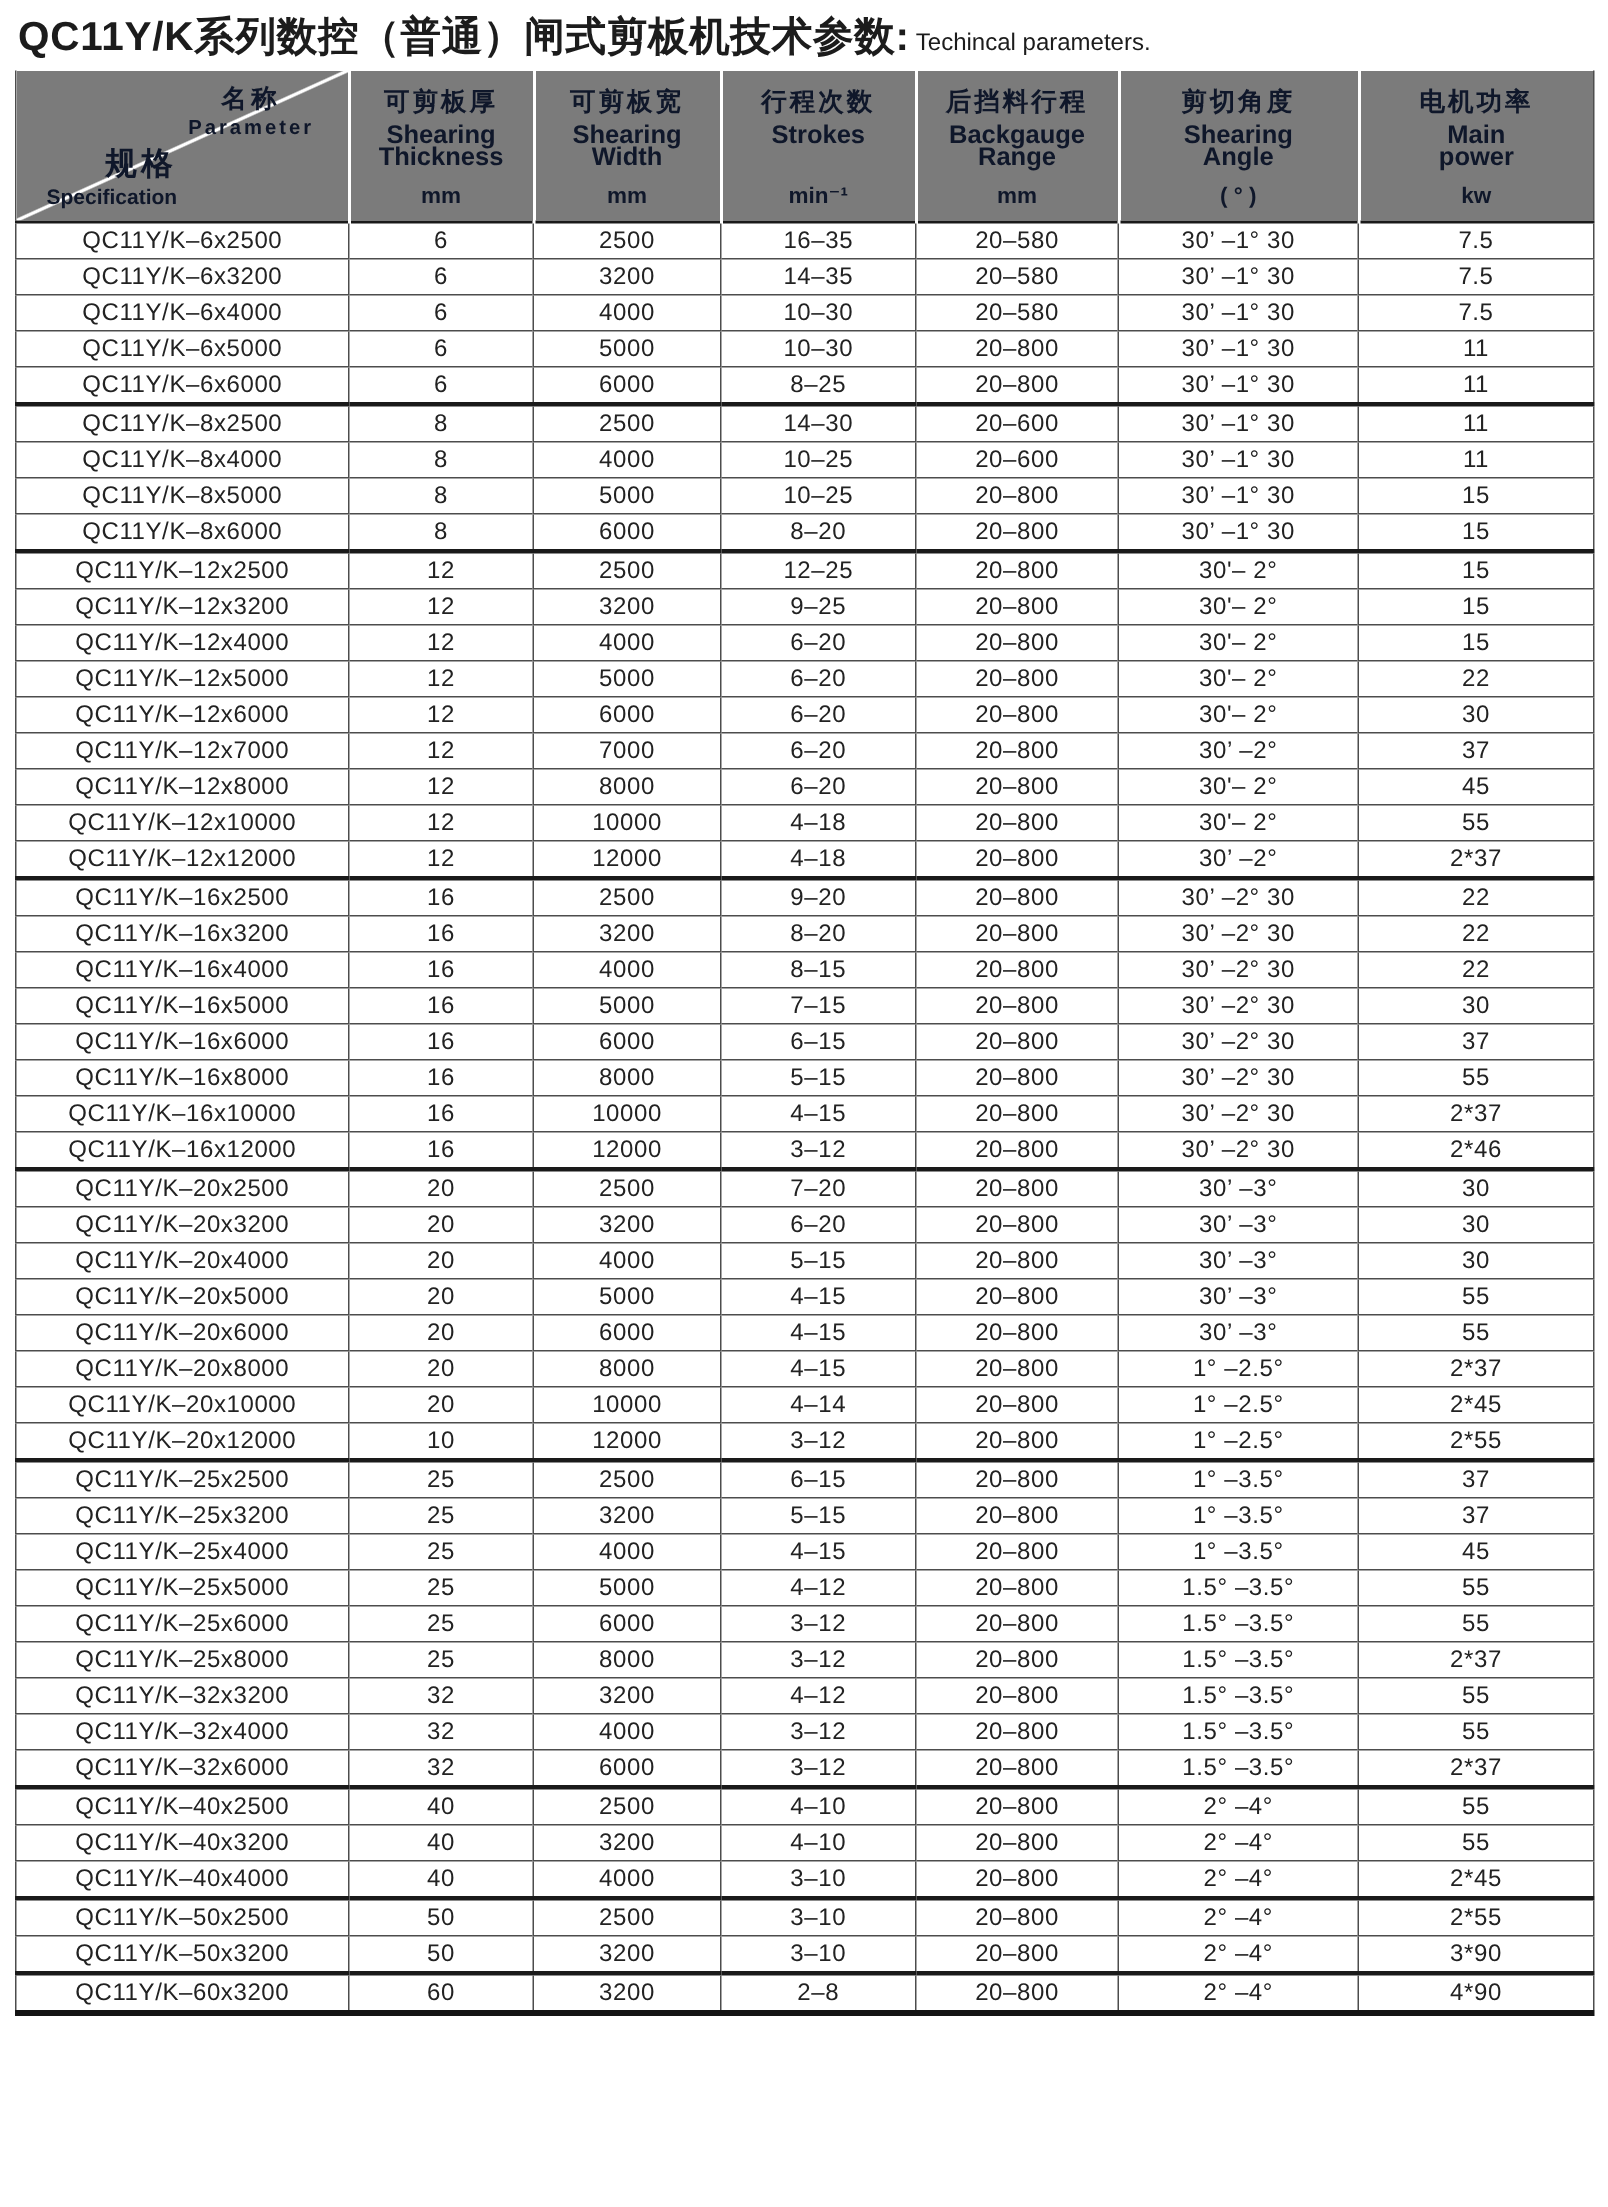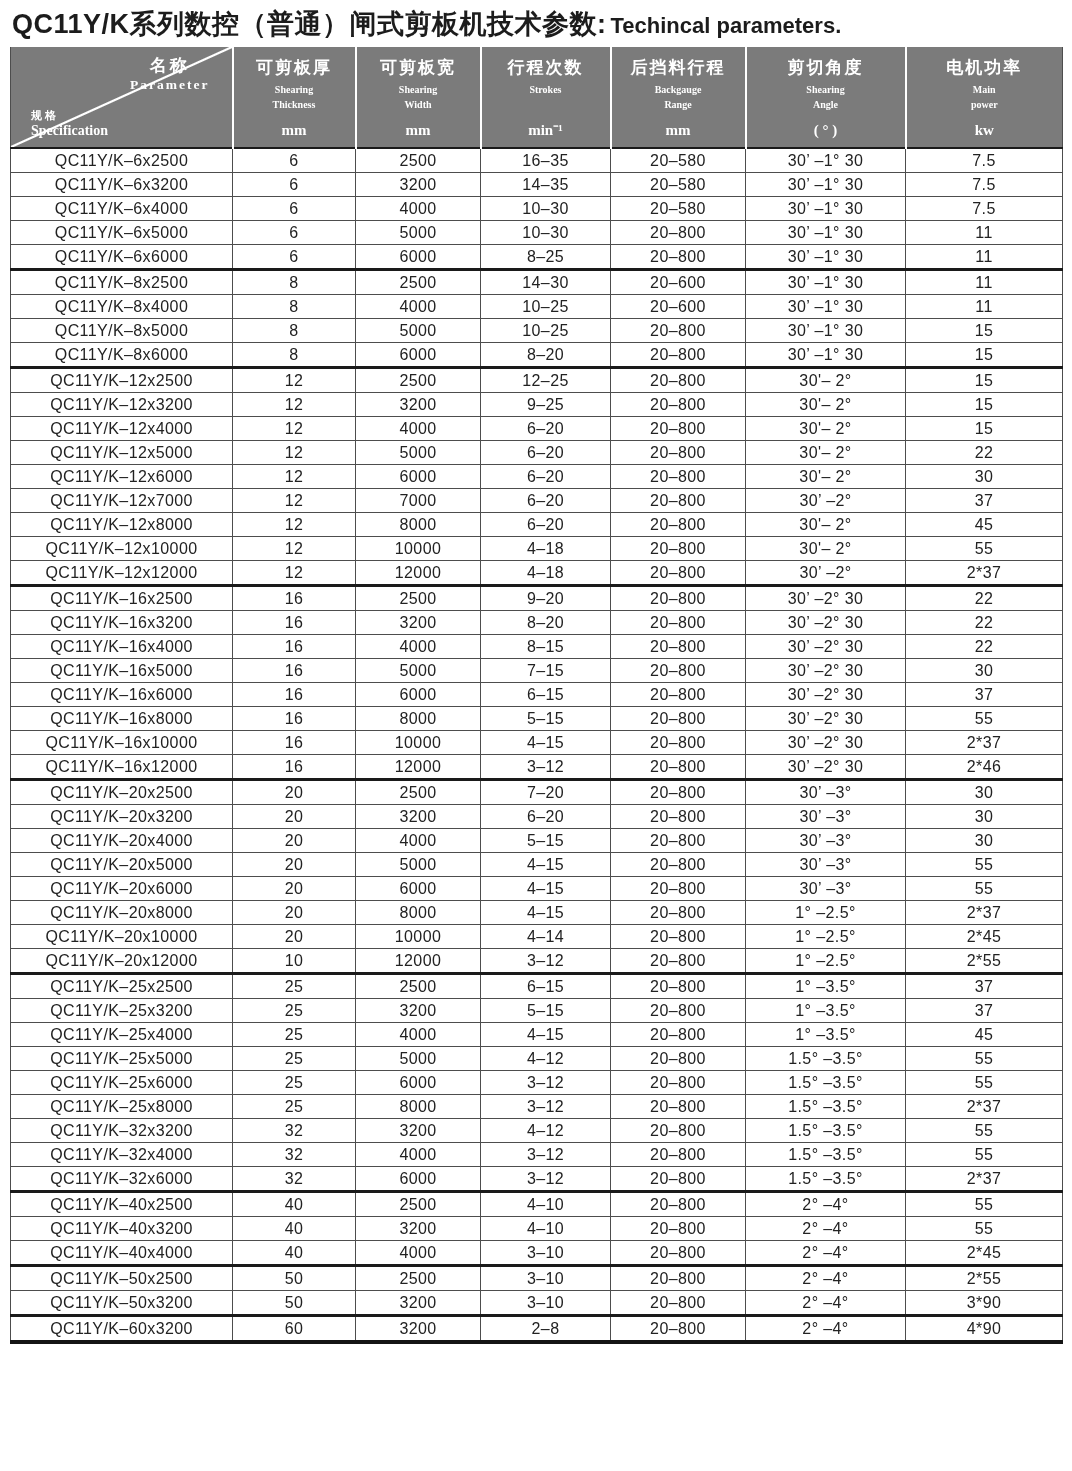--- a/index.html
+++ b/index.html
@@ -4,48 +4,48 @@
 <style>
   html,body{margin:0;padding:0;}
   body{
     width:1072px;height:1471px;background:#ffffff;overflow:hidden;
     font-family:"Liberation Sans","DejaVu Sans",sans-serif;color:#1c1c1c;
   }
   .page{position:relative;width:1072px;height:1471px;}
   
   .title-row{padding:6px 0 5px 12px;white-space:nowrap;}
   .title-cn{font-size:27px;font-weight:bold;letter-spacing:0.5px;}
-  .title-en{font-size:22px;font-weight:bold;margin-left:4px;}
+  .title-en{font-size:16px;font-weight:normal;margin-left:4px;}
   
   table.params{
     margin-left:10px;border-collapse:collapse;table-layout:fixed;width:1052px;
     border-left:1px solid #4d4d4d;border-right:1px solid #4d4d4d;border-bottom:4px solid #141414;
   }
   thead th{
-    background:#7b7b7b;color:#ffffff;vertical-align:top;padding:0;height:100px;
-    font-weight:bold;position:relative;font-family:Liberation Serif, serif;
+    background:#7b7b7b;color:#0f172a;vertical-align:top;padding:0;height:100px;
+    font-weight:bold;position:relative;
   }
   thead th + th{border-left:2px solid #ffffff;}
   th.col-h{text-align:center;}
   .h-cn{font-size:17px;letter-spacing:2px;padding-top:9px;}
-  .h-en{font-size:10px;line-height:15px;white-space:pre-line;padding-top:3px;font-weight:bold;}
+  .h-en{font-size:17px;line-height:15px;white-space:pre-line;padding-top:3px;font-weight:bold;}
   .h-unit{position:absolute;bottom:8px;left:0;right:0;font-size:15px;text-align:center;}
   
   th.diag{overflow:hidden;}
   .diag-line{
     position:absolute;left:0;top:0;width:100%;height:100%;pointer-events:none;
     background-image:linear-gradient(to bottom right,
       rgba(0,0,0,0) calc(50% - 1.6px),#ffffff calc(50% - 0.6px),
       #ffffff calc(50% + 0.6px),rgba(0,0,0,0) calc(50% + 1.6px));
   }
   .corner-tr{position:absolute;top:7px;right:22px;text-align:center;}
   .corner-tr .c1{font-size:17px;letter-spacing:3px;}
   .corner-tr .c2{font-size:13.5px;letter-spacing:2px;}
   .corner-bl{position:absolute;bottom:8px;left:20px;text-align:center;}
-  .corner-bl .c1{font-size:11px;letter-spacing:3px;text-align:left;}
+  .corner-bl .c1{font-size:21px;letter-spacing:3px;text-align:right;}
   .corner-bl .c2{font-size:14px;}
   
   tbody td{
     height:23px;text-align:center;font-size:16px;letter-spacing:0.4px;
     border-top:1px solid #4d4d4d;padding:0;white-space:nowrap;color:#222222;
   }
   tbody td + td{border-left:1px solid #4d4d4d;}
   tbody tr:first-child td{border-top:2px solid #1a1a1a;margin-top:28px;}
   tbody tr.group-start td{border-top:3px solid #1a1a1a;}
   

